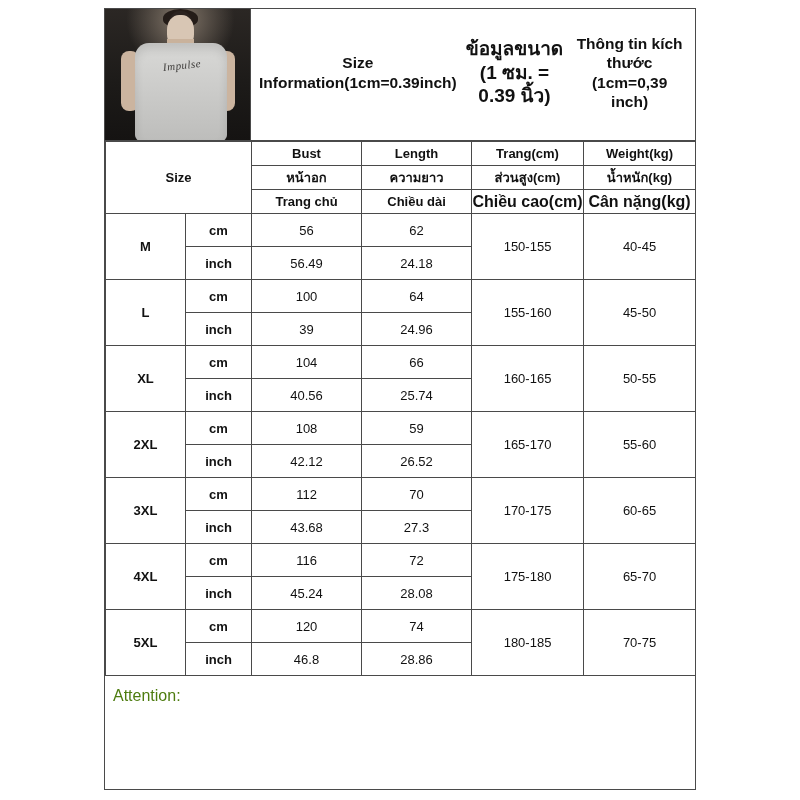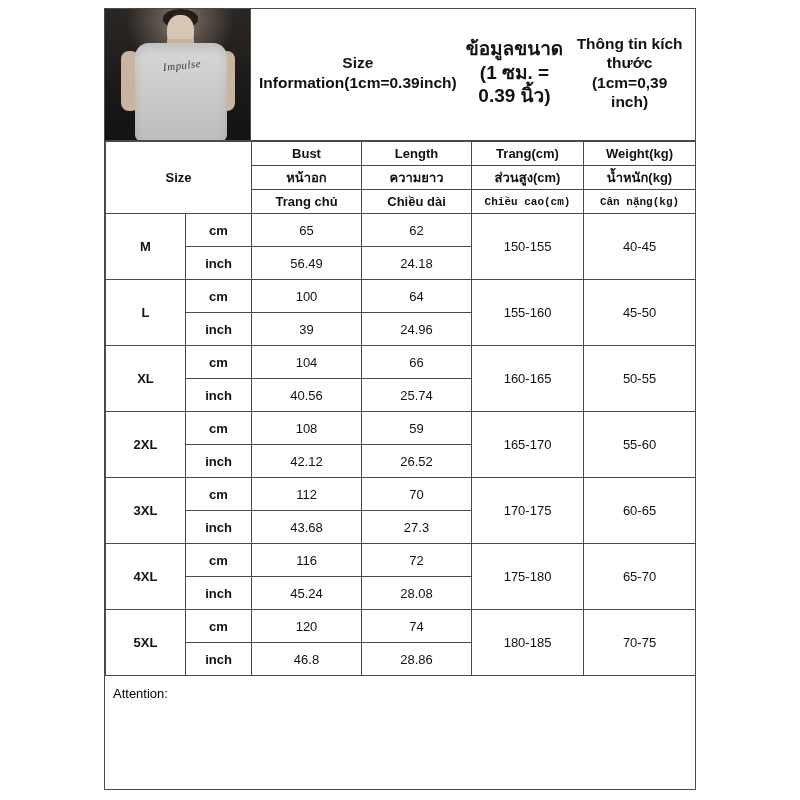--- a/index.html
+++ b/index.html
@@ -154,38 +154,38 @@
 
   .hdr-size {
     font-size: 21px;
     font-weight: bold;
   }
   .hdr-sub {
     height: 23px;
     font-weight: bold;
     font-size: 13px;
   }
-  .hdr-sub.small { font-size: 11px; font-family: Liberation Mono, monospace; }
+  .hdr-sub.small { font-size: 16px; }
   .size-label {
     font-weight: bold;
     font-size: 14px;
   }
   .unit-cell {
     font-weight: bold;
     font-size: 13px;
     height: 32px;
   }
   .val-cell { font-size: 13.5px; }
   .span-cell { font-size: 13.5px; }
 
   
   .attention {
     padding: 8px 10px 10px 8px;
-    font-size: 13px;
-    color: #000000;
+    font-size: 16px;
+    color: #4d7c0f;
     line-height: 1.55;
   }
   .attention div { white-space: normal; }
 </style>
 </head>
 <body>
 
 <div id="page">
   <div class="sheet">
 
@@ -236,21 +236,21 @@
         <tr>
           <td class="hdr-sub">Trang chủ</td>
           <td class="hdr-sub">Chiều dài</td>
           <td class="hdr-sub small">Chiều cao(cm)</td>
           <td class="hdr-sub small">Cân nặng(kg)</td>
         </tr>
 
         <tr>
           <td class="size-label" rowspan="2">M</td>
           <td class="unit-cell">cm</td>
-          <td class="val-cell">65</td>
+          <td class="val-cell">56</td>
           <td class="val-cell">62</td>
           <td class="span-cell" rowspan="2">150-155</td>
           <td class="span-cell" rowspan="2">40-45</td>
         </tr>
         <tr>
           <td class="unit-cell">inch</td>
           <td class="val-cell">56.49</td>
           <td class="val-cell">24.18</td>
         </tr>
 

